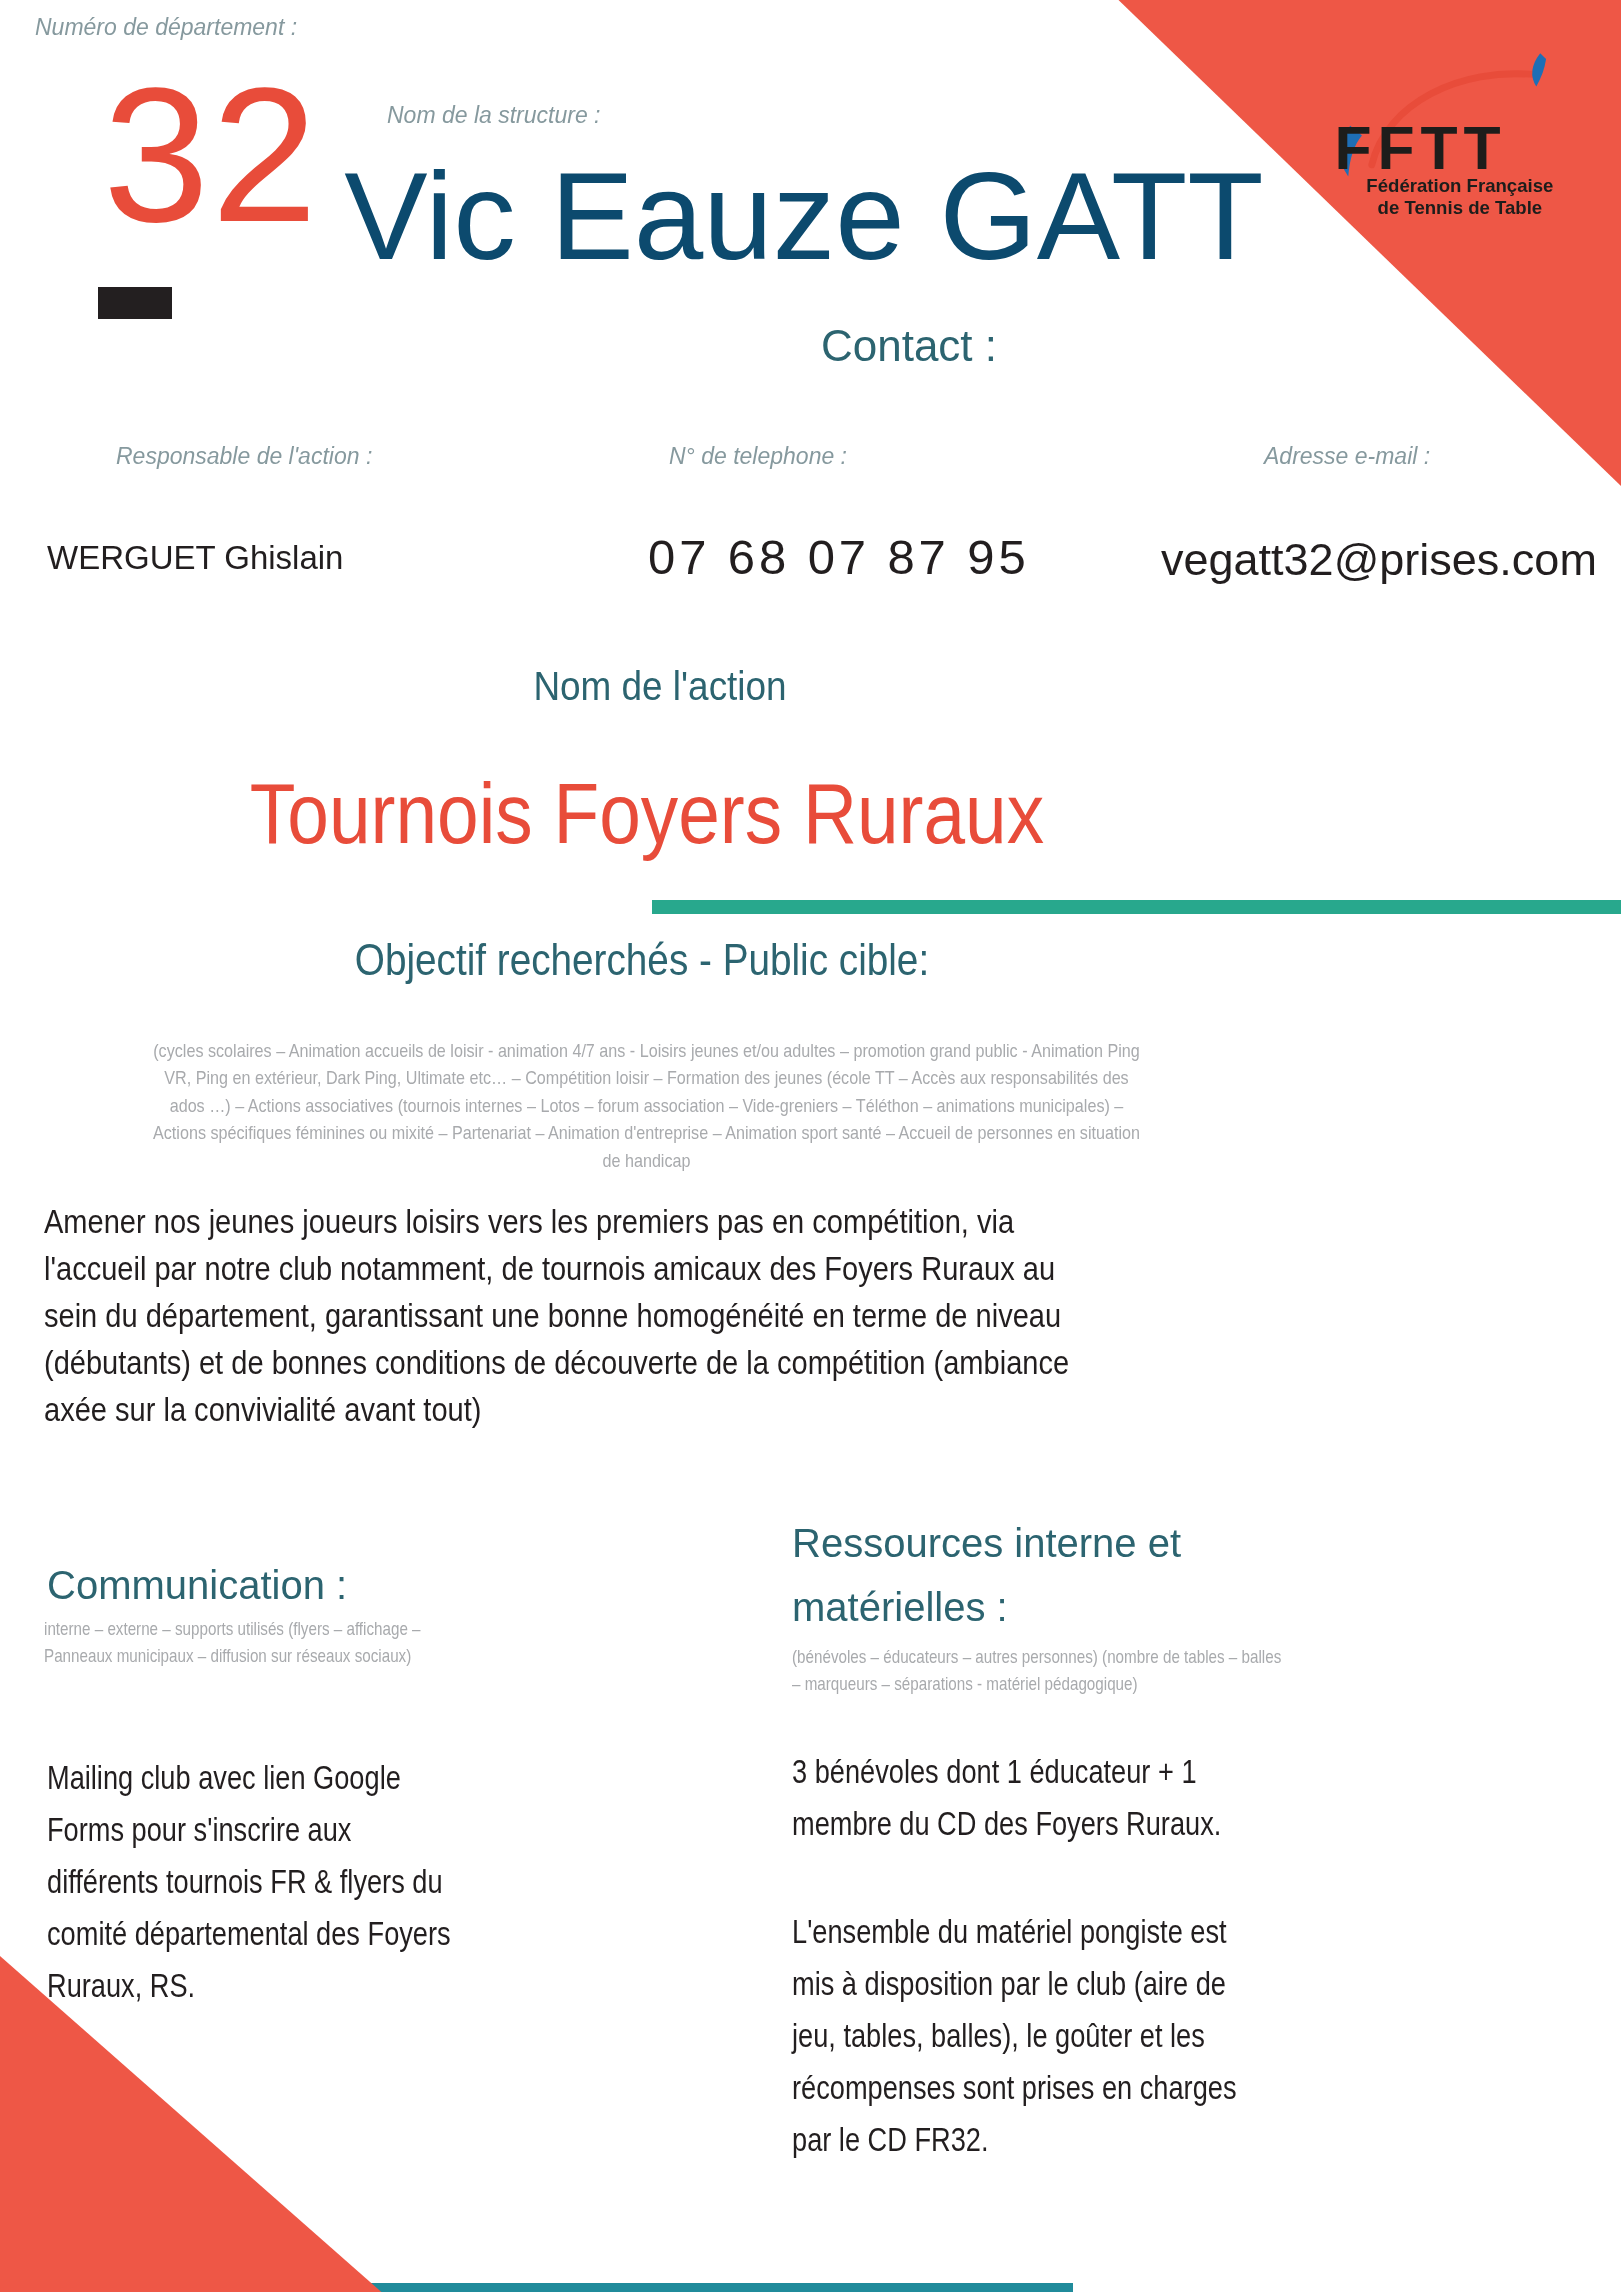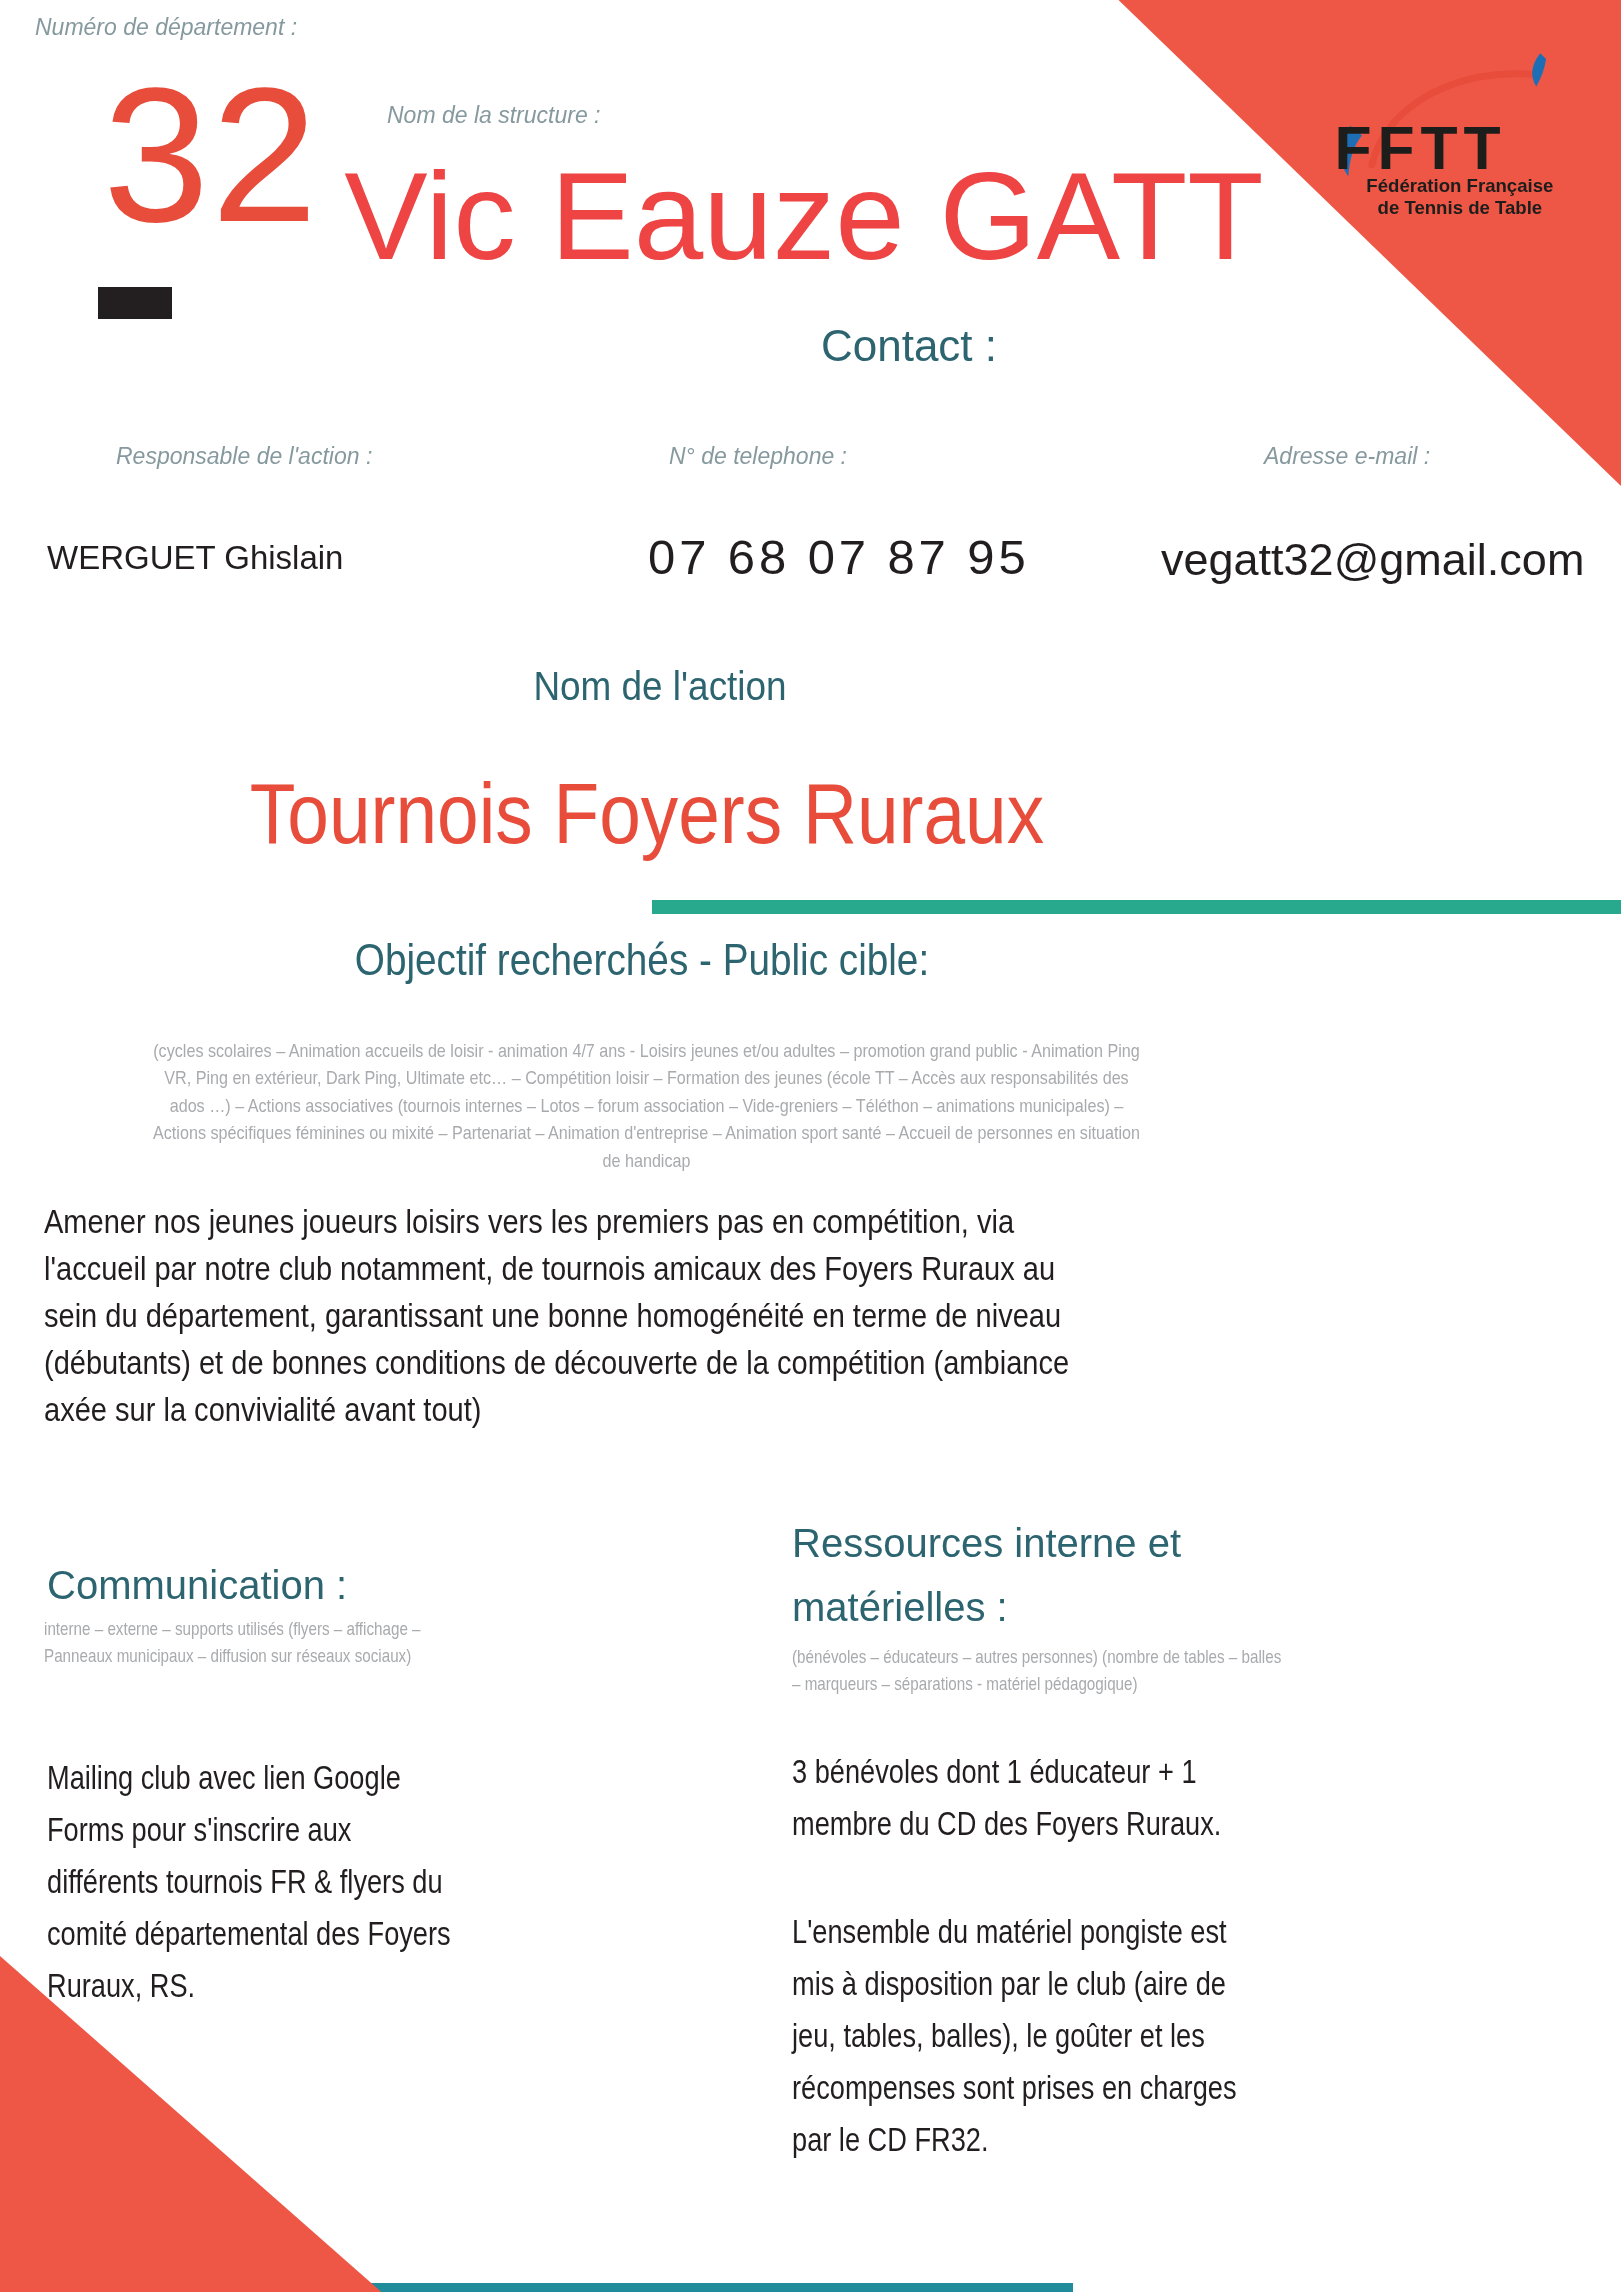--- a/index.html
+++ b/index.html
@@ -30,21 +30,21 @@
     letter-spacing:2px;
   }
   .black-bar{
     left:98px;top:287px;width:74px;height:32px;
     background:#231f20;
   }
   .structure-name{
     left:314px;top:147px;width:980px;
     font-size:125px;line-height:1.1;
     text-align:center;
-    color:#ef4444;
+    color:#0c4a6e;
     white-space:nowrap;
   }
   .teal{color:#2c6470;}
   .contact-title{
     left:713px;top:321px;width:392px;
     font-size:44px;text-align:center;white-space:nowrap;
   }
   .contact-label{top:443px;}
   .contact-value{font-size:33px;white-space:nowrap;}
   .phone-value{font-size:49px;letter-spacing:3.9px;}
@@ -141,21 +141,21 @@
 
   <div class="abs teal contact-title">Contact :</div>
 
   <div class="abs label-italic contact-label" style="left:116px;">Responsable de l'action :</div>
   <div class="abs contact-value" style="left:47px;top:539px;">WERGUET Ghislain</div>
 
   <div class="abs label-italic contact-label" style="left:669px;">N° de telephone :</div>
   <div class="abs contact-value phone-value" style="left:641px;top:529px;margin-left:7px;">07 68 07 87 95</div>
 
   <div class="abs label-italic contact-label" style="left:1264px;">Adresse e-mail :</div>
-  <div class="abs contact-value email-value" style="left:1161px;top:534px;">vegatt32@gmail.com</div>
+  <div class="abs contact-value email-value" style="left:1161px;top:534px;">vegatt32@prises.com</div>
 
   <div class="abs teal action-label">Nom de l'action</div>
   <div class="abs action-name">Tournois Foyers Ruraux</div>
   <div class="abs teal-bar"></div>
 
   <div class="abs teal objective-title">Objectif recherchés - Public cible:</div>
   <div class="abs hint objective-hint">(cycles scolaires – Animation accueils de loisir - animation 4/7 ans - Loisirs jeunes et/ou adultes – promotion grand public - Animation Ping
 VR, Ping en extérieur, Dark Ping, Ultimate etc… – Compétition loisir – Formation des jeunes (école TT – Accès aux responsabilités des
 ados …) – Actions associatives (tournois internes – Lotos – forum association – Vide-greniers – Téléthon – animations municipales) –
 Actions spécifiques féminines ou mixité – Partenariat – Animation d'entreprise – Animation sport santé – Accueil de personnes en situation

